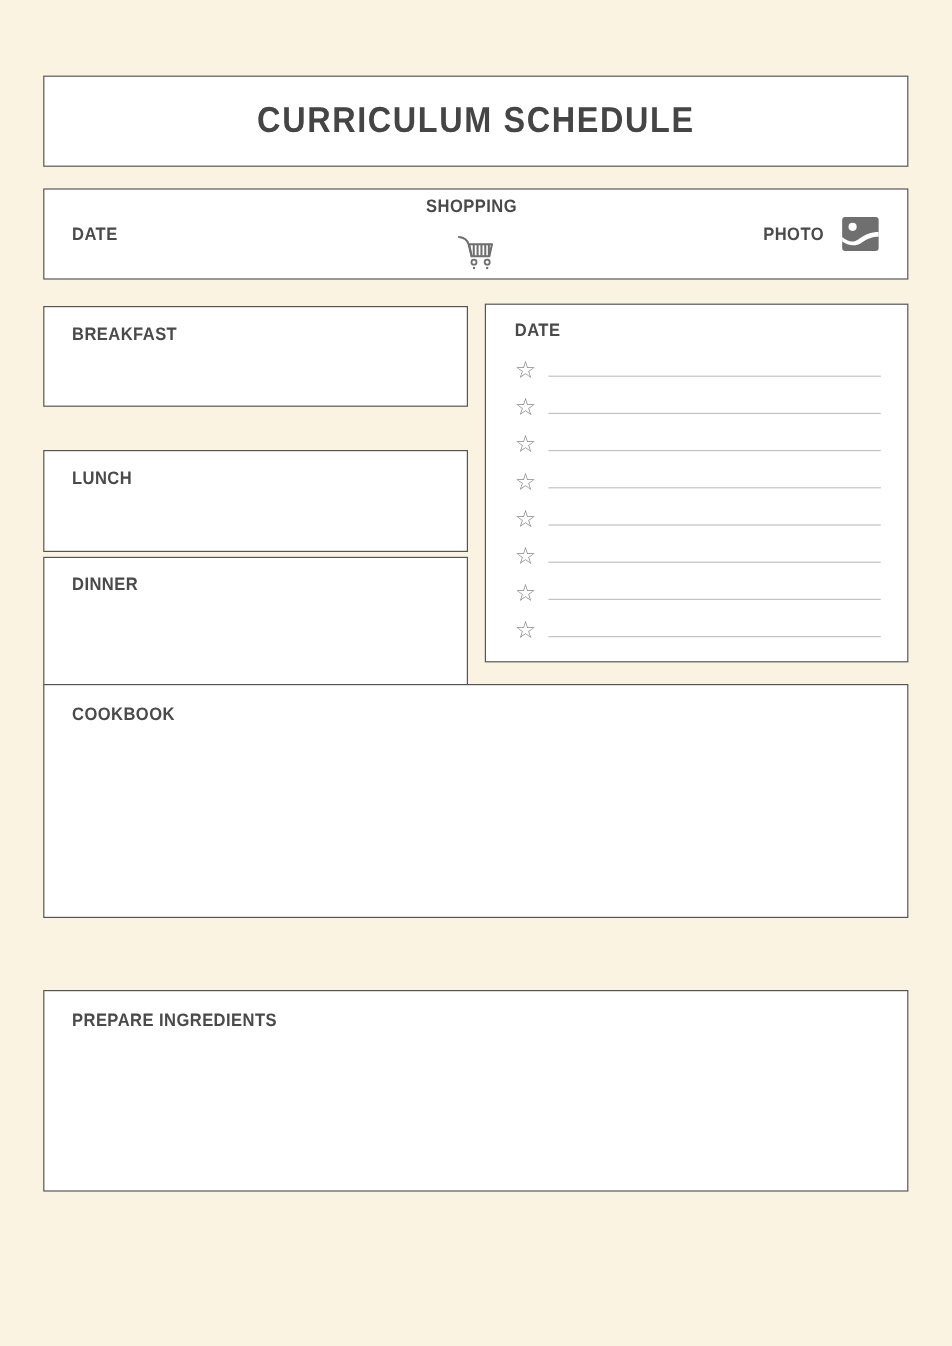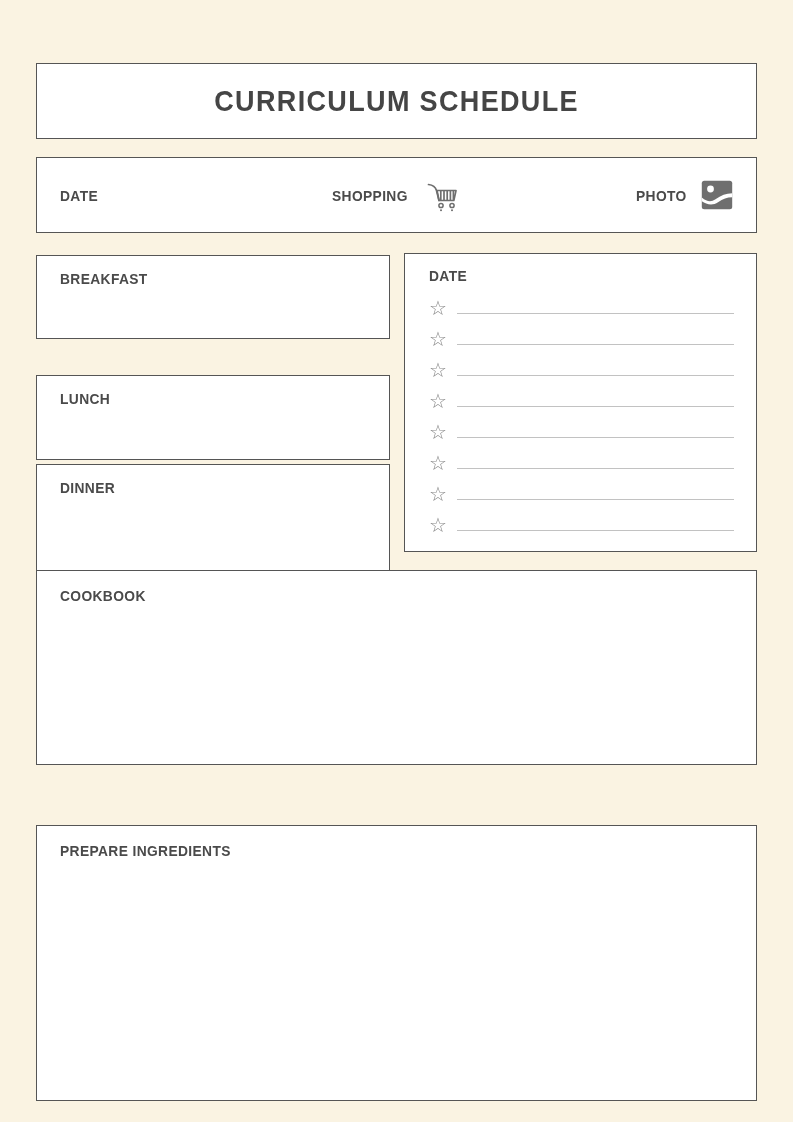--- a/index.html
+++ b/index.html
@@ -20,40 +20,40 @@
   }
   
   .title-box{left:36px;top:63px;width:721px;height:76px;display:flex;align-items:center;justify-content:center;}
   .title-box h1{
     margin:0;font-size:30px;font-weight:700;letter-spacing:1.5px;color:#454545;
     transform:scaleX(.9);white-space:nowrap;
   }
   
   .info-box{left:36px;top:157px;width:721px;height:76px;display:flex;align-items:center;padding:0 23px;}
   .info-left{flex:1;display:flex;align-items:center;}
-  .info-center{display:flex;align-items:center;gap:10px;}
+  .info-center{display:flex;align-items:center;gap:10px;flex-direction:column;}
   .info-right{flex:1;display:flex;align-items:center;justify-content:flex-end;gap:10px;}
   .icon{display:inline-flex;align-items:center;}
   
   .breakfast-box{left:36px;top:255px;width:354px;height:84px;text-align:right;}
   .lunch-box{left:36px;top:375px;width:354px;height:85px;}
   .dinner-box{left:36px;top:464px;width:354px;height:111px;}
   .meal-label{position:absolute;left:23px;top:14px;}
   
   .date-box{left:404px;top:253px;width:353px;height:299px;padding:13px 22px 0 24px;}
   .date-box .label{margin-bottom:3px;display:block;}
   .star-row{display:flex;align-items:flex-end;height:31px;}
   .star{
     font-family:"DejaVu Sans",sans-serif;font-size:20px;line-height:1;
     color:#8a8a8a;flex:0 0 auto;
   }
   .rule{flex:1;margin-left:10px;margin-bottom:4px;border-bottom:1.2px solid #c2c2c2;}
   
   .cookbook-box{left:36px;top:570px;width:721px;height:195px;}
-  .prepare-box{left:36px;top:825px;width:721px;height:276px;}
+  .prepare-box{left:36px;top:825px;width:721px;height:168px;}
   .corner-label{position:absolute;left:23px;top:16px;}
 </style>
 </head>
 <body>
 
 <div class="box title-box">
   <h1>CURRICULUM SCHEDULE</h1>
 </div>
 
 <div class="box info-box">

